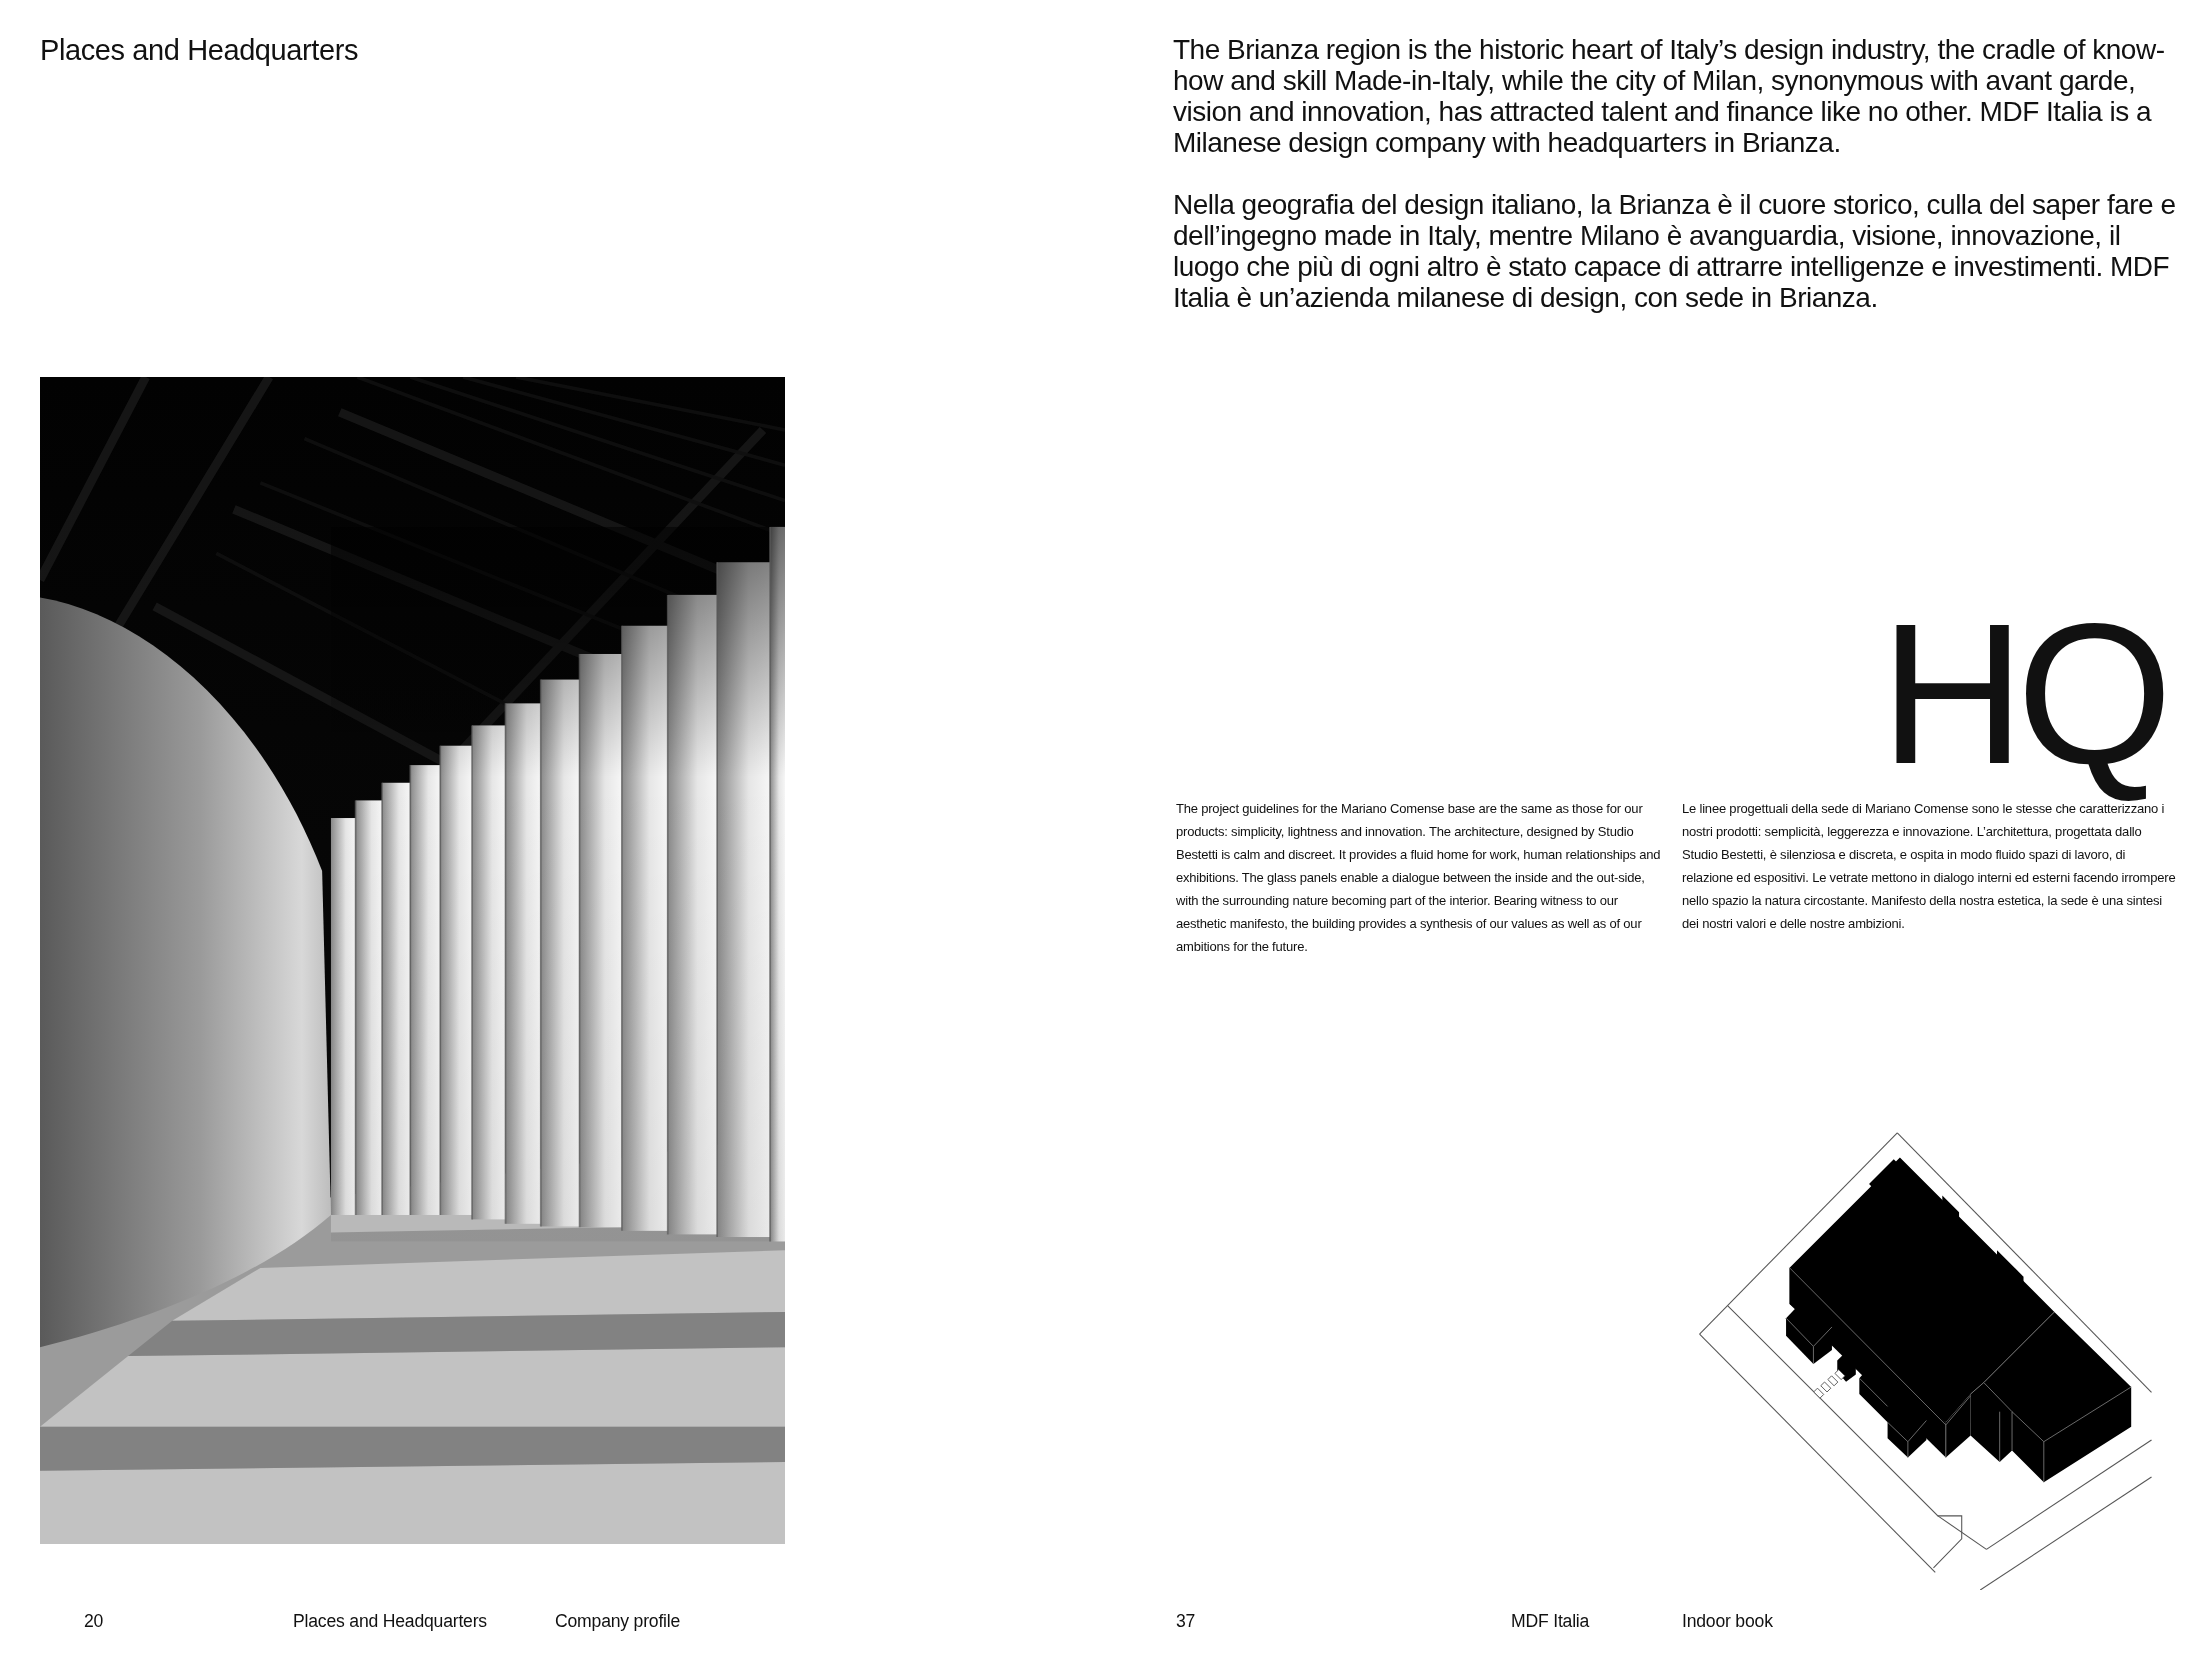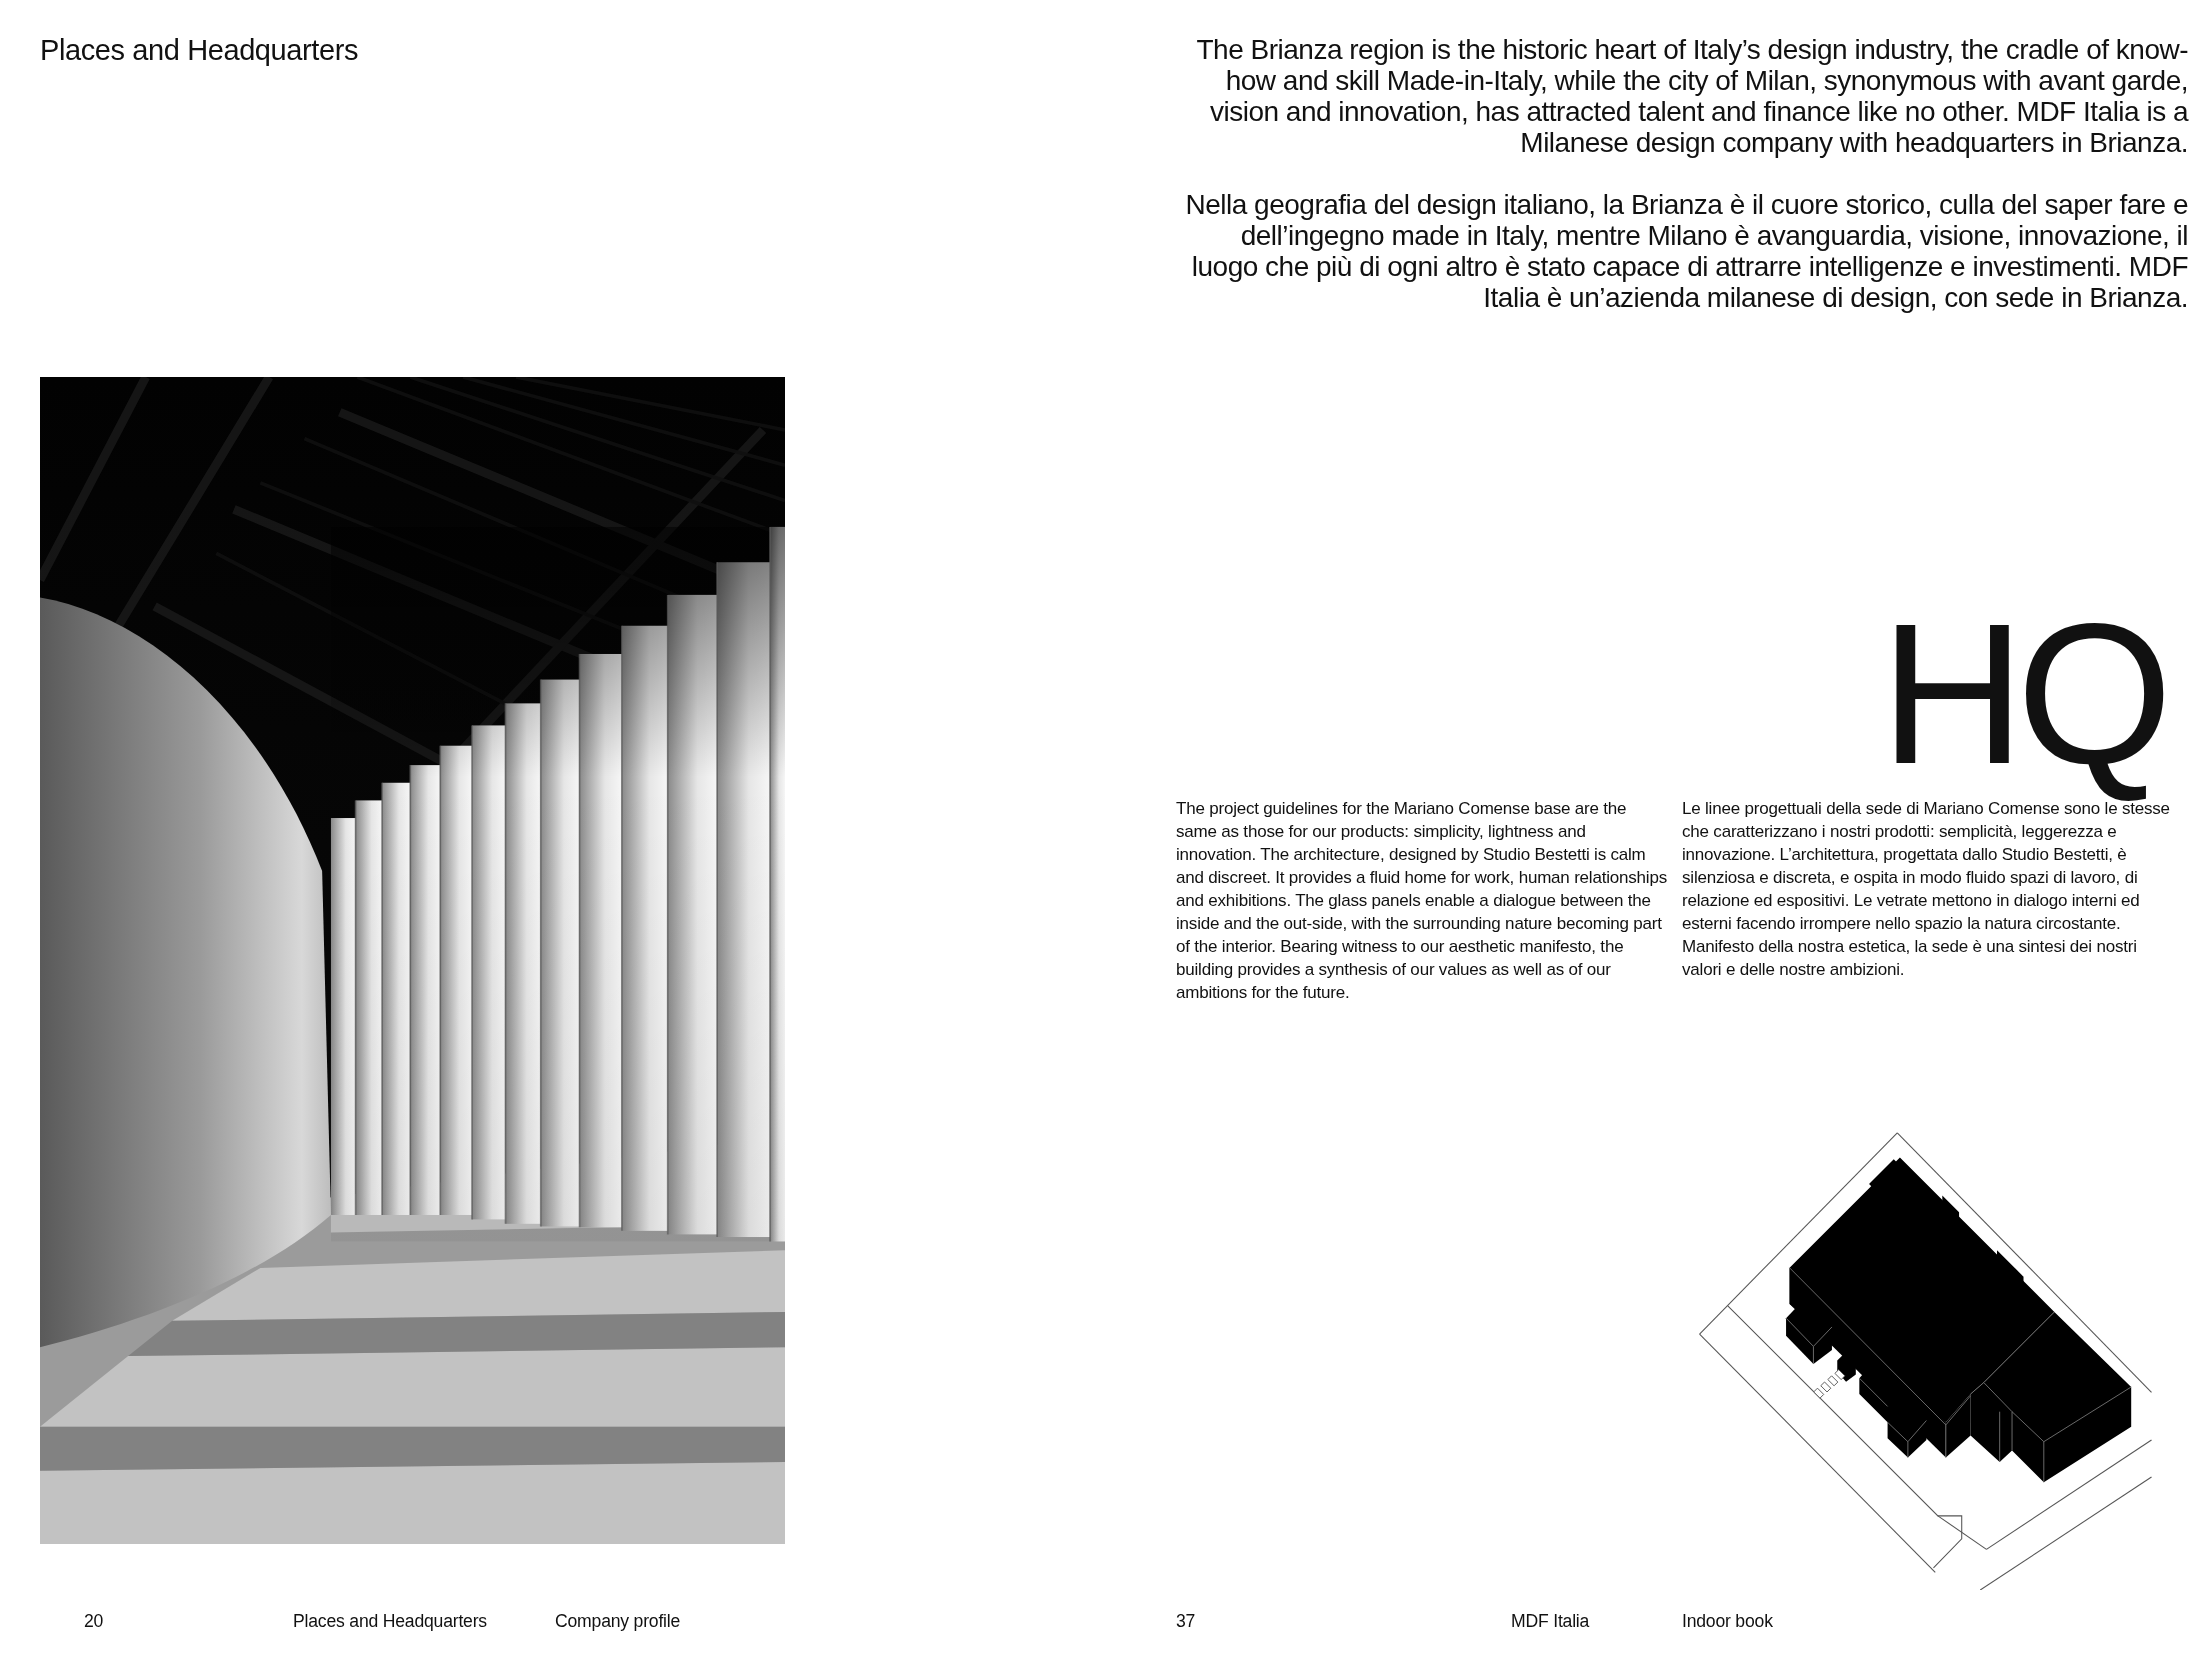--- a/index.html
+++ b/index.html
@@ -1,25 +1,25 @@
 <!DOCTYPE html>
 <html style="font-size:14px"><head>
 <meta charset="utf-8">
 <style>
   html, body { margin:0; padding:0; background:#ffffff; }
   body { width:2206px; height:1654px; position:relative; overflow:hidden; color:#111111;
          font-family:"Liberation Sans", sans-serif; }
   .abs { position:absolute; }
   .section-title { left:40px; top:34px; font-size:29px; letter-spacing:-0.4px; }
   .intro { left:1173px; top:34px; width:1015px; font-size:28px; line-height:31px; letter-spacing:-0.5px; }
-  .intro p { margin:0 0 31px 0;text-align:right; }
+  .intro p { margin:0 0 31px 0; }
   .photo { left:40px; top:377px; width:745px; height:1167px; overflow:hidden; background:#000; }
   .photo svg { display:block; width:100%; height:100%; }
   .hq { right:42px; top:593px; font-size:201px; line-height:1; letter-spacing:-8.8px; font-weight:normal; }
-  .col { top:797px; width:494px; font-size:17px; line-height:23px; letter-spacing:-0.2px; }
+  .col { top:797px; width:494px; font-size:13px; line-height:23px; letter-spacing:-0.2px; }
   .col p { margin:0; }
   .col-en { left:1176px; }
   .col-it { left:1682px; }
   .plan { left:1666px; top:1131px; width:512px; height:459px; }
   .plan svg { display:block; width:100%; height:100%; }
   .footer { top:1611px; font-size:17.6px; letter-spacing:-0.2px; }
 </style>
 </head>
 <body>
 

